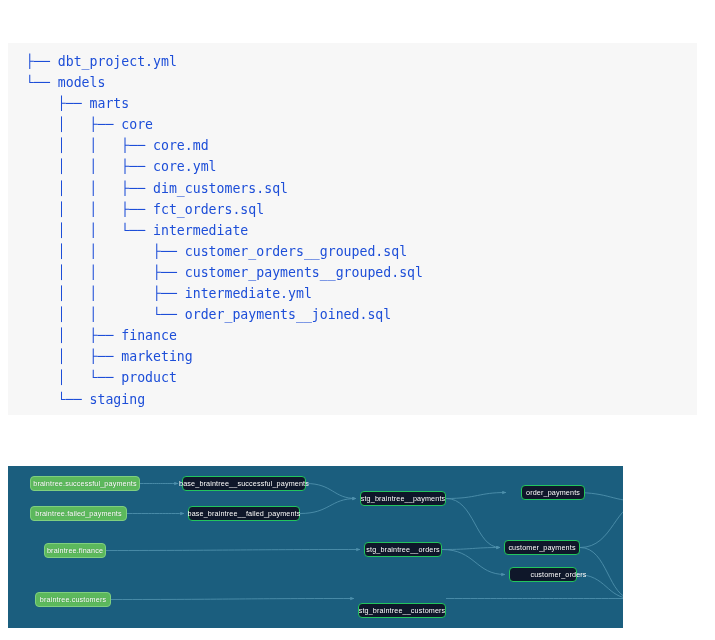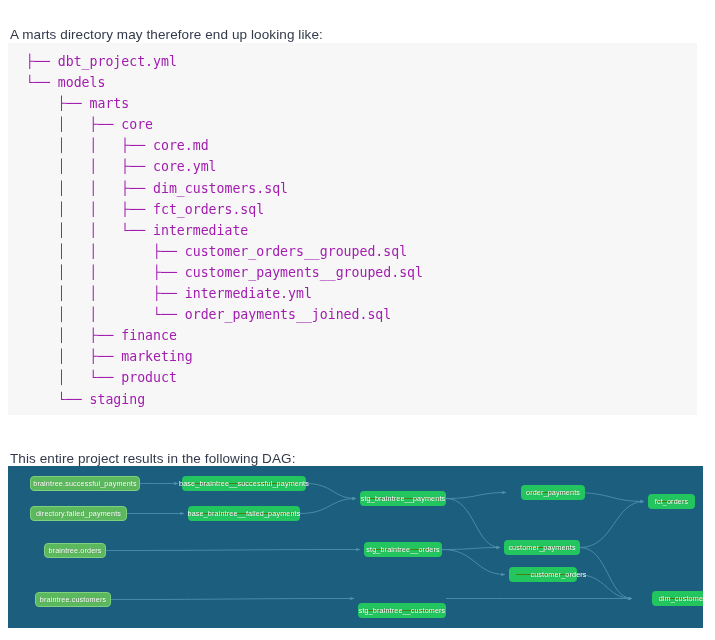--- a/index.html
+++ b/index.html
@@ -30,30 +30,30 @@
     background:#f7f7f7;
     box-sizing:border-box;
     padding:8px 0 8px 18px;
     overflow:hidden;
   }
   .codeblock pre{
     margin:0;
     font-family:"DejaVu Sans Mono","Liberation Mono",monospace;
     font-size:13.2px;
     line-height:21.1px;
-    color:#a21caf;
+    color:#1d4ed8;
     white-space:pre;
     letter-spacing:0px;
   }
 
   
   .dagwrap{
     position:absolute;
     left:8px;top:466px;
-    width:695px;height:162px;
+    width:615px;height:162px;
     background:#1b5e7e;
     overflow:hidden;
   }
   .dag-svg{position:absolute;left:0;top:0;width:695px;height:162px;}
   .node{
     position:absolute;
     box-sizing:border-box;
     border-radius:4px;
     font-family:"Liberation Sans", sans-serif;
     font-size:7.2px;
@@ -66,30 +66,29 @@
     padding:0 6px;
     height:15px;
     color:#ffffff;
     text-shadow:0 0 1px rgba(0,0,0,.25);
   }
   .node.source{
     background:#5cb85c;
     border:1px solid #7fd07f;
   }
   .node.model{
-    background:#4d7c0f;
-    border:7px solid #22c55e;
+    background:#0f172a;
+    border:1px solid #22c55e;
   }
 </style>
 </head>
 <body>
 
 <div class="page">
 
-  <p class="prose" id="intro-text">A marts directory may therefore end up looking like:</p>
 
   <div class="codeblock">
     <pre>├── dbt_project.yml
 └── models
     ├── marts
     │   ├── core
     │   │   ├── core.md
     │   │   ├── core.yml
     │   │   ├── dim_customers.sql
     │   │   ├── fct_orders.sql
@@ -97,21 +96,20 @@
     │   │       ├── customer_orders__grouped.sql
     │   │       ├── customer_payments__grouped.sql
     │   │       ├── intermediate.yml
     │   │       └── order_payments__joined.sql
     │   ├── finance
     │   ├── marketing
     │   └── product
     └── staging</pre>
   </div>
 
-  <p class="prose" id="dag-intro-text">This entire project results in the following DAG:</p>
 
   <div class="dagwrap">
     <svg class="dag-svg" id="dag-edges" viewBox="0 0 695 162" preserveAspectRatio="none">
         <defs>
           <marker id="ah" markerWidth="5" markerHeight="5" refX="4.2" refY="2" orient="auto">
             <path d="M0,0 L4.5,2 L0,4 z" fill="#4e90ac"></path>
           </marker>
         </defs>
         <path d="M132,17.5 C153,17.5 153,17.5 170,17.5" fill="none" stroke="#4e90ac" stroke-width="0.9" marker-end="url(#ah)"></path>
         <path d="M119,47.5 C149.5,47.5 149.5,47.5 176,47.5" fill="none" stroke="#4e90ac" stroke-width="0.9" marker-end="url(#ah)"></path>
@@ -124,22 +122,22 @@
         <path d="M434,83.5 C465,83.5 465,81.5 492,81.5" fill="none" stroke="#4e90ac" stroke-width="0.9" marker-end="url(#ah)"></path>
         <path d="M434,83.5 C467.5,83.5 467.5,108.5 497,108.5" fill="none" stroke="#4e90ac" stroke-width="0.9" marker-end="url(#ah)"></path>
         <path d="M566,26.5 C603,26.5 603,35.5 636,35.5" fill="none" stroke="#4e90ac" stroke-width="0.9" marker-end="url(#ah)"></path>
         <path d="M572,81.5 C606,81.5 606,35.5 636,35.5" fill="none" stroke="#4e90ac" stroke-width="0.9" marker-end="url(#ah)"></path>
         <path d="M572,81.5 C600,81.5 600,132.5 624,132.5" fill="none" stroke="#4e90ac" stroke-width="0.9" marker-end="url(#ah)"></path>
         <path d="M569,108.5 C598.5,108.5 598.5,132.5 624,132.5" fill="none" stroke="#4e90ac" stroke-width="0.9" marker-end="url(#ah)"></path>
         <path d="M438,132.5 C533,132.5 533,132.5 624,132.5" fill="none" stroke="#4e90ac" stroke-width="0.9" marker-end="url(#ah)"></path>
       </svg>
     <div id="dag-nodes">
         <div class="node source" style="left: 22px; top: 10px; width: 110px;">braintree.successful_payments</div>
-        <div class="node source" style="left: 22px; top: 40px; width: 97px;">directory.failed_payments</div>
-        <div class="node source" style="left: 36px; top: 77px; width: 62px;">braintree.orders</div>
+        <div class="node source" style="left: 22px; top: 40px; width: 97px;">braintree.failed_payments</div>
+        <div class="node source" style="left: 36px; top: 77px; width: 62px;">braintree.finance</div>
         <div class="node source" style="left: 27px; top: 126px; width: 76px;">braintree.customers</div>
         <div class="node model" style="left: 174px; top: 10px; width: 124px;">base_braintree__successful_payments</div>
         <div class="node model" style="left: 180px; top: 40px; width: 112px;">base_braintree__failed_payments</div>
         <div class="node model" style="left: 352px; top: 25px; width: 86px; text-align: right;">stg_braintree__payments</div>
         <div class="node model" style="left: 356px; top: 76px; width: 78px;">stg_braintree__orders</div>
         <div class="node model" style="left: 350px; top: 125px; width: 88px; margin-top: 12px;">stg_braintree__customers</div>
         <div class="node model" style="left: 502px; top: 19px; width: 64px; margin-left: 11px;">order_payments</div>
         <div class="node model" style="left: 496px; top: 74px; width: 76px;">customer_payments</div>
         <div class="node model" style="left: 501px; top: 101px; width: 68px; padding-left: 37px;">customer_orders</div>
         <div class="node model" style="left: 640px; top: 28px; width: 47px;">fct_orders</div>

